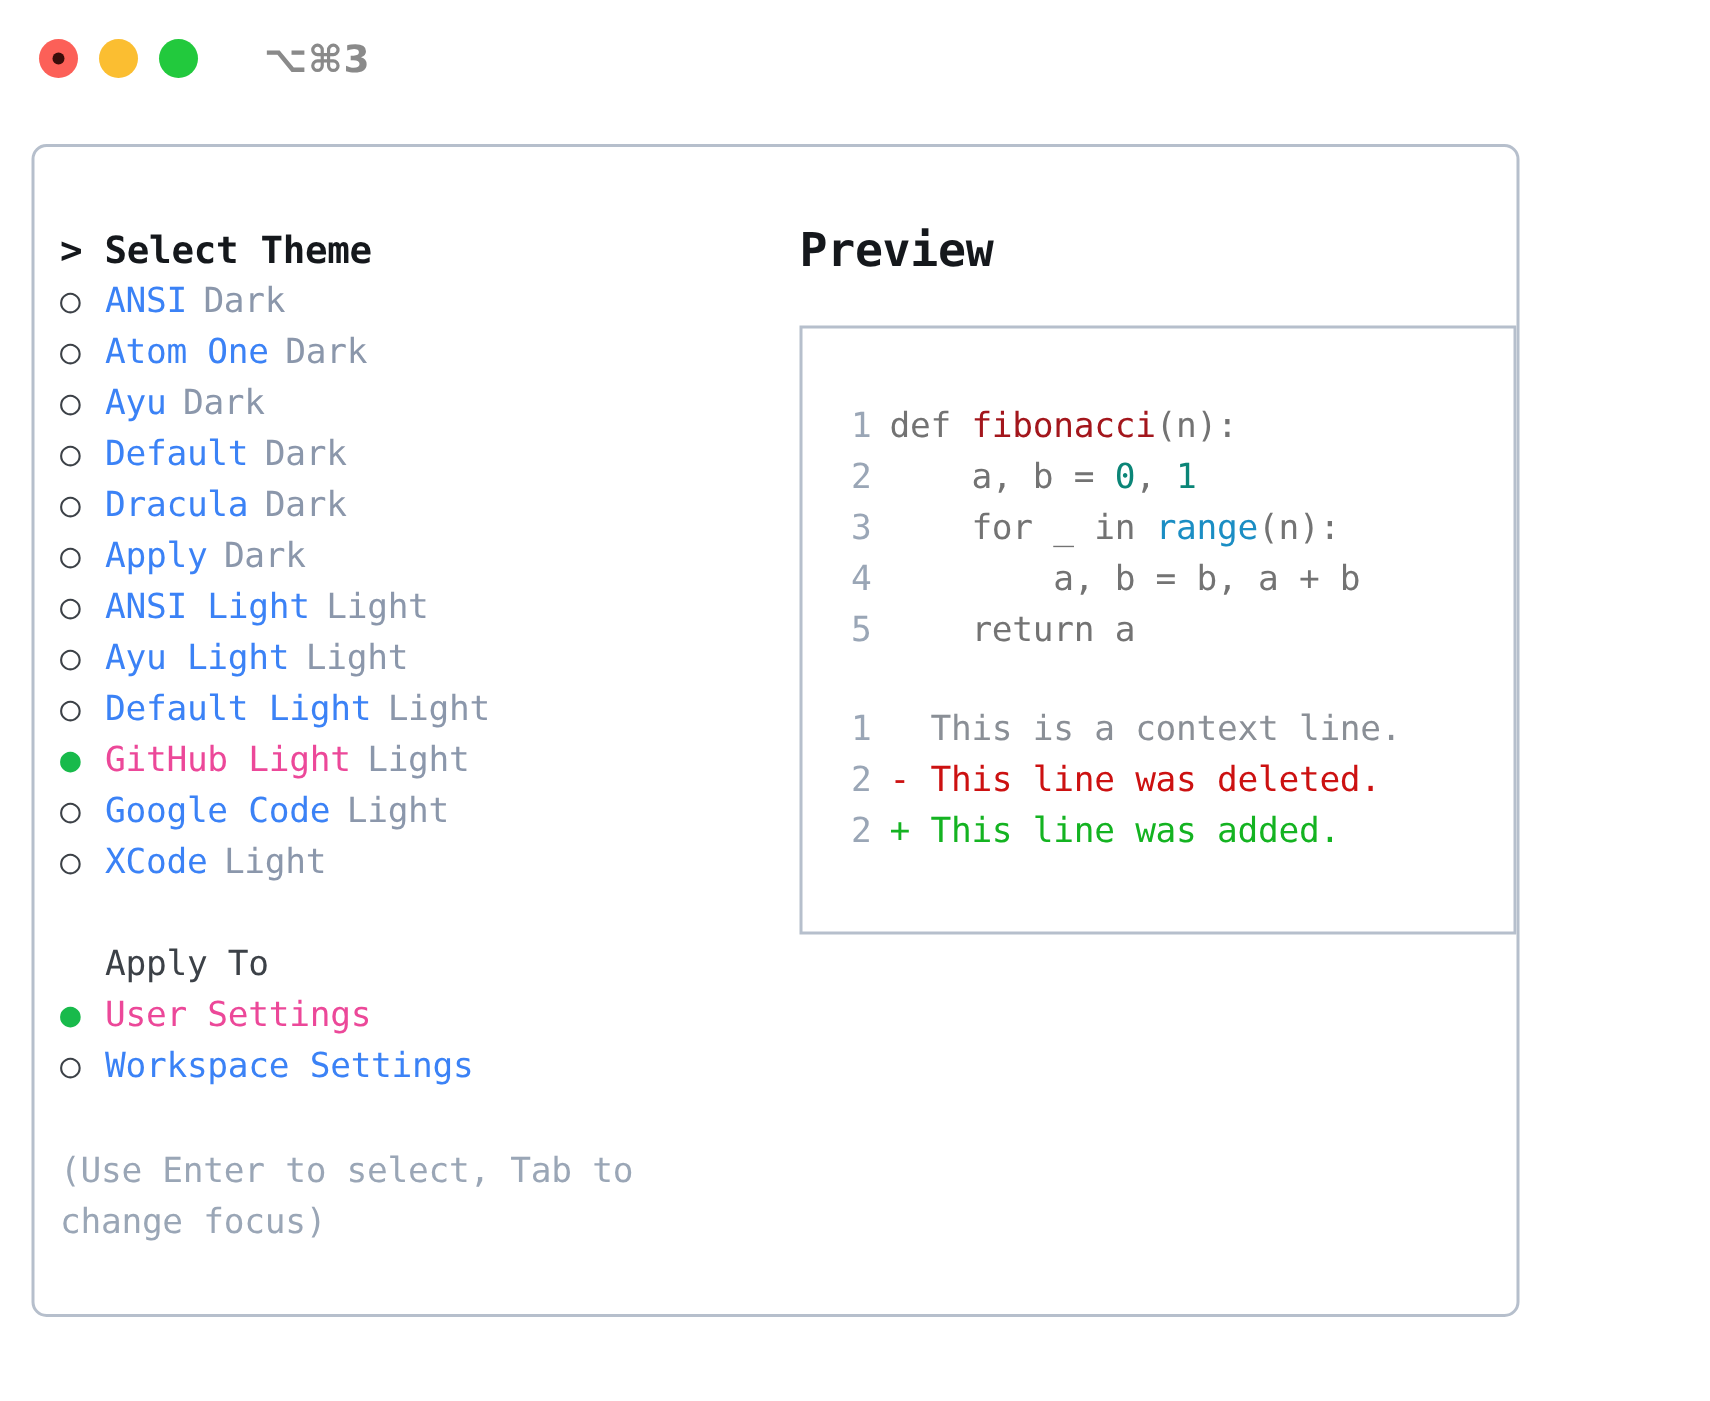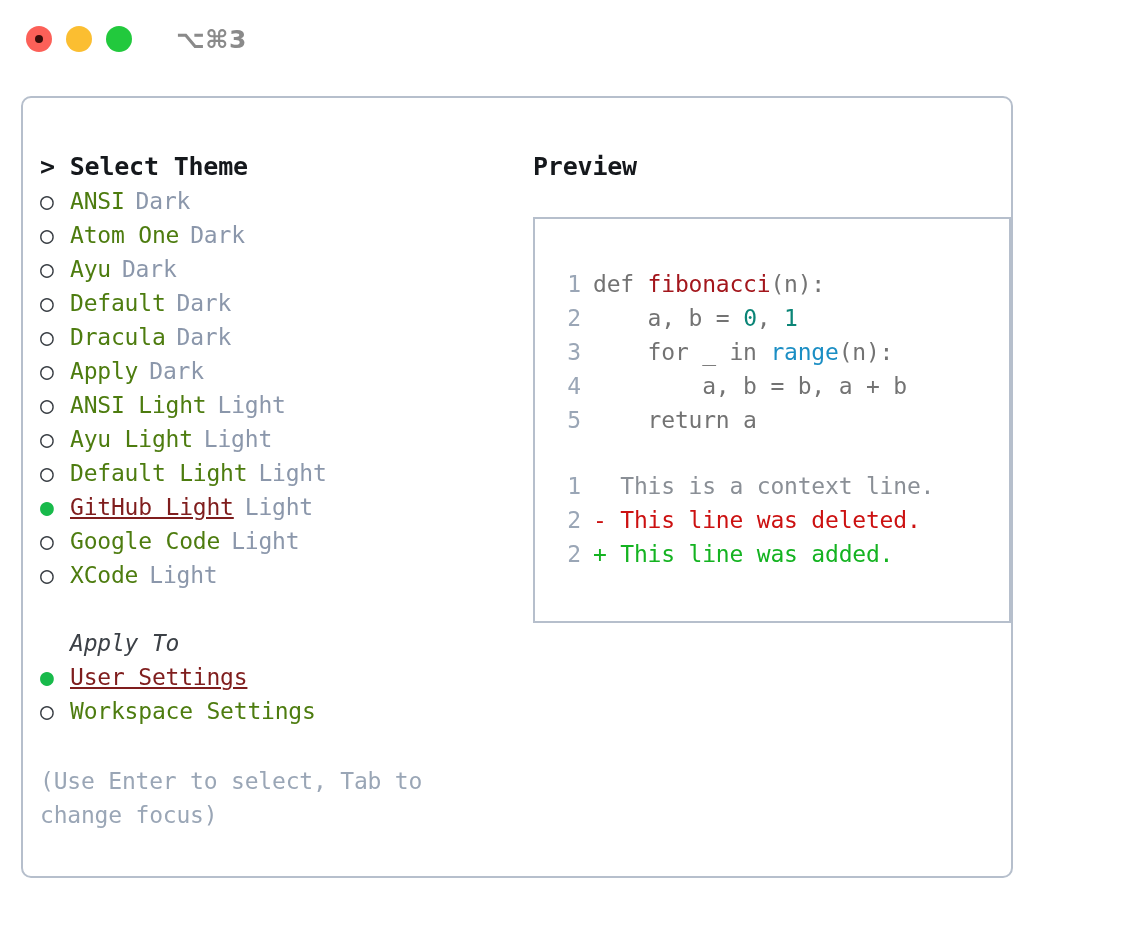--- a/index.html
+++ b/index.html
@@ -116,50 +116,49 @@
     white-space: pre;
     letter-spacing: -0.2px;
   }
   .marker {
     width: 30px;
     flex: none;
     color: #3c4147;
     font-size: 23px;
   }
   .marker.sel { color: #18ba4b; }
-  .opt-label { color: #4d7c0f; }
-  .opt-row.selected .opt-label { color: #7f1d1d; text-decoration: underline; }
+  .opt-label { color: #3b82f6; }
+  .opt-row.selected .opt-label { color: #ec4899; }
   .opt-tag {
     color: #8b97ab;
     margin-left: 11px;
   }
 
   .apply-title {
     margin-top: 34px;
     font-size: 23px;
     color: #3c4147;
     line-height: 34px;
     padding-left: 30px;
     white-space: pre;
     letter-spacing: -0.2px;
-    font-style: italic;
   }
 
   .hint {
     margin-top: 36px;
     font-size: 23px;
     color: #9aa6b6;
     line-height: 34px;
     width: 410px;
     letter-spacing: -0.2px;
   }
 
   
   .preview-title {
-    font-size: 25px;
+    font-size: 31px;
     font-weight: 700;
     color: #15181c;
     line-height: 34px;
     letter-spacing: -0.2px;
   }
   .preview-box {
     margin-top: 33px;
     width: 478px;
     height: 406px;
     border: 2px solid #b6bfcc;

